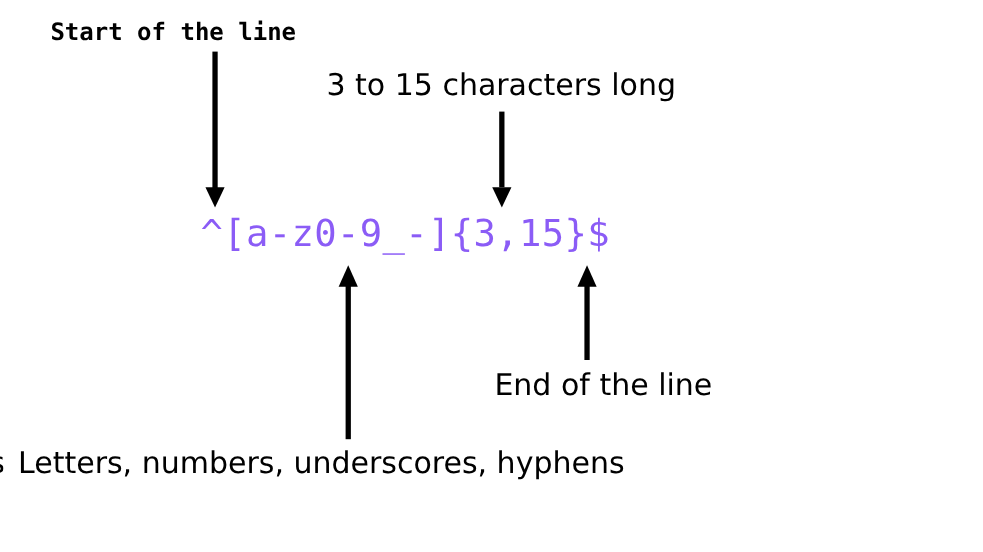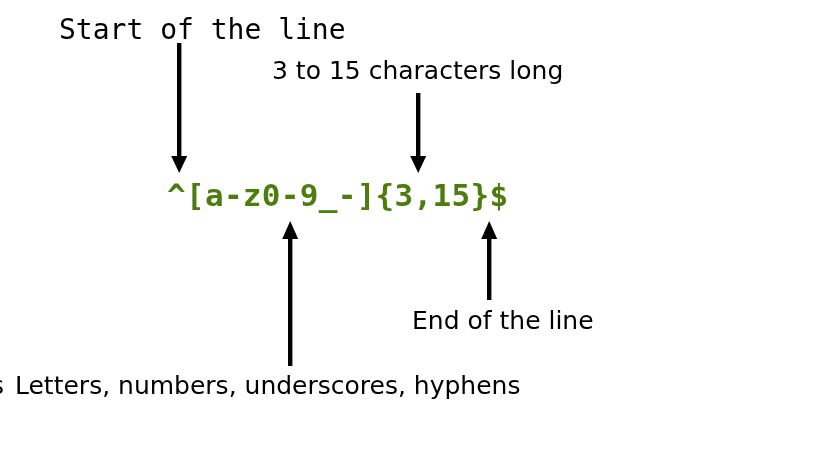--- a/index.html
+++ b/index.html
@@ -20,36 +20,35 @@
   }
   .label {
     position: absolute;
     white-space: pre;
     color: #000000;
     line-height: 1;
     -webkit-font-smoothing: antialiased;
   }
   .label-mono {
     font-family: "DejaVu Sans Mono", monospace;
-    font-weight: 400;
-    font-size: 28px;
+    font-weight: 700;
+    font-size: 20px;
     letter-spacing: 0px;
-    margin-left: 17px;
   }
   .label-sans {
     font-family: "DejaVu Sans", sans-serif;
     font-weight: 400;
     font-size: 25px;
   }
   .pattern {
     position: absolute;
     white-space: pre;
-    color: #4d7c0f;
+    color: #8b5cf6;
     font-family: "DejaVu Sans Mono", monospace;
-    font-weight: 700;
+    font-weight: 400;
     font-size: 31px;
     line-height: 1;
     letter-spacing: 0.3px;
   }
   .arrow-layer {
     position: absolute;
     left: 0;
     top: 0;
     width: 819px;
     height: 460px;

